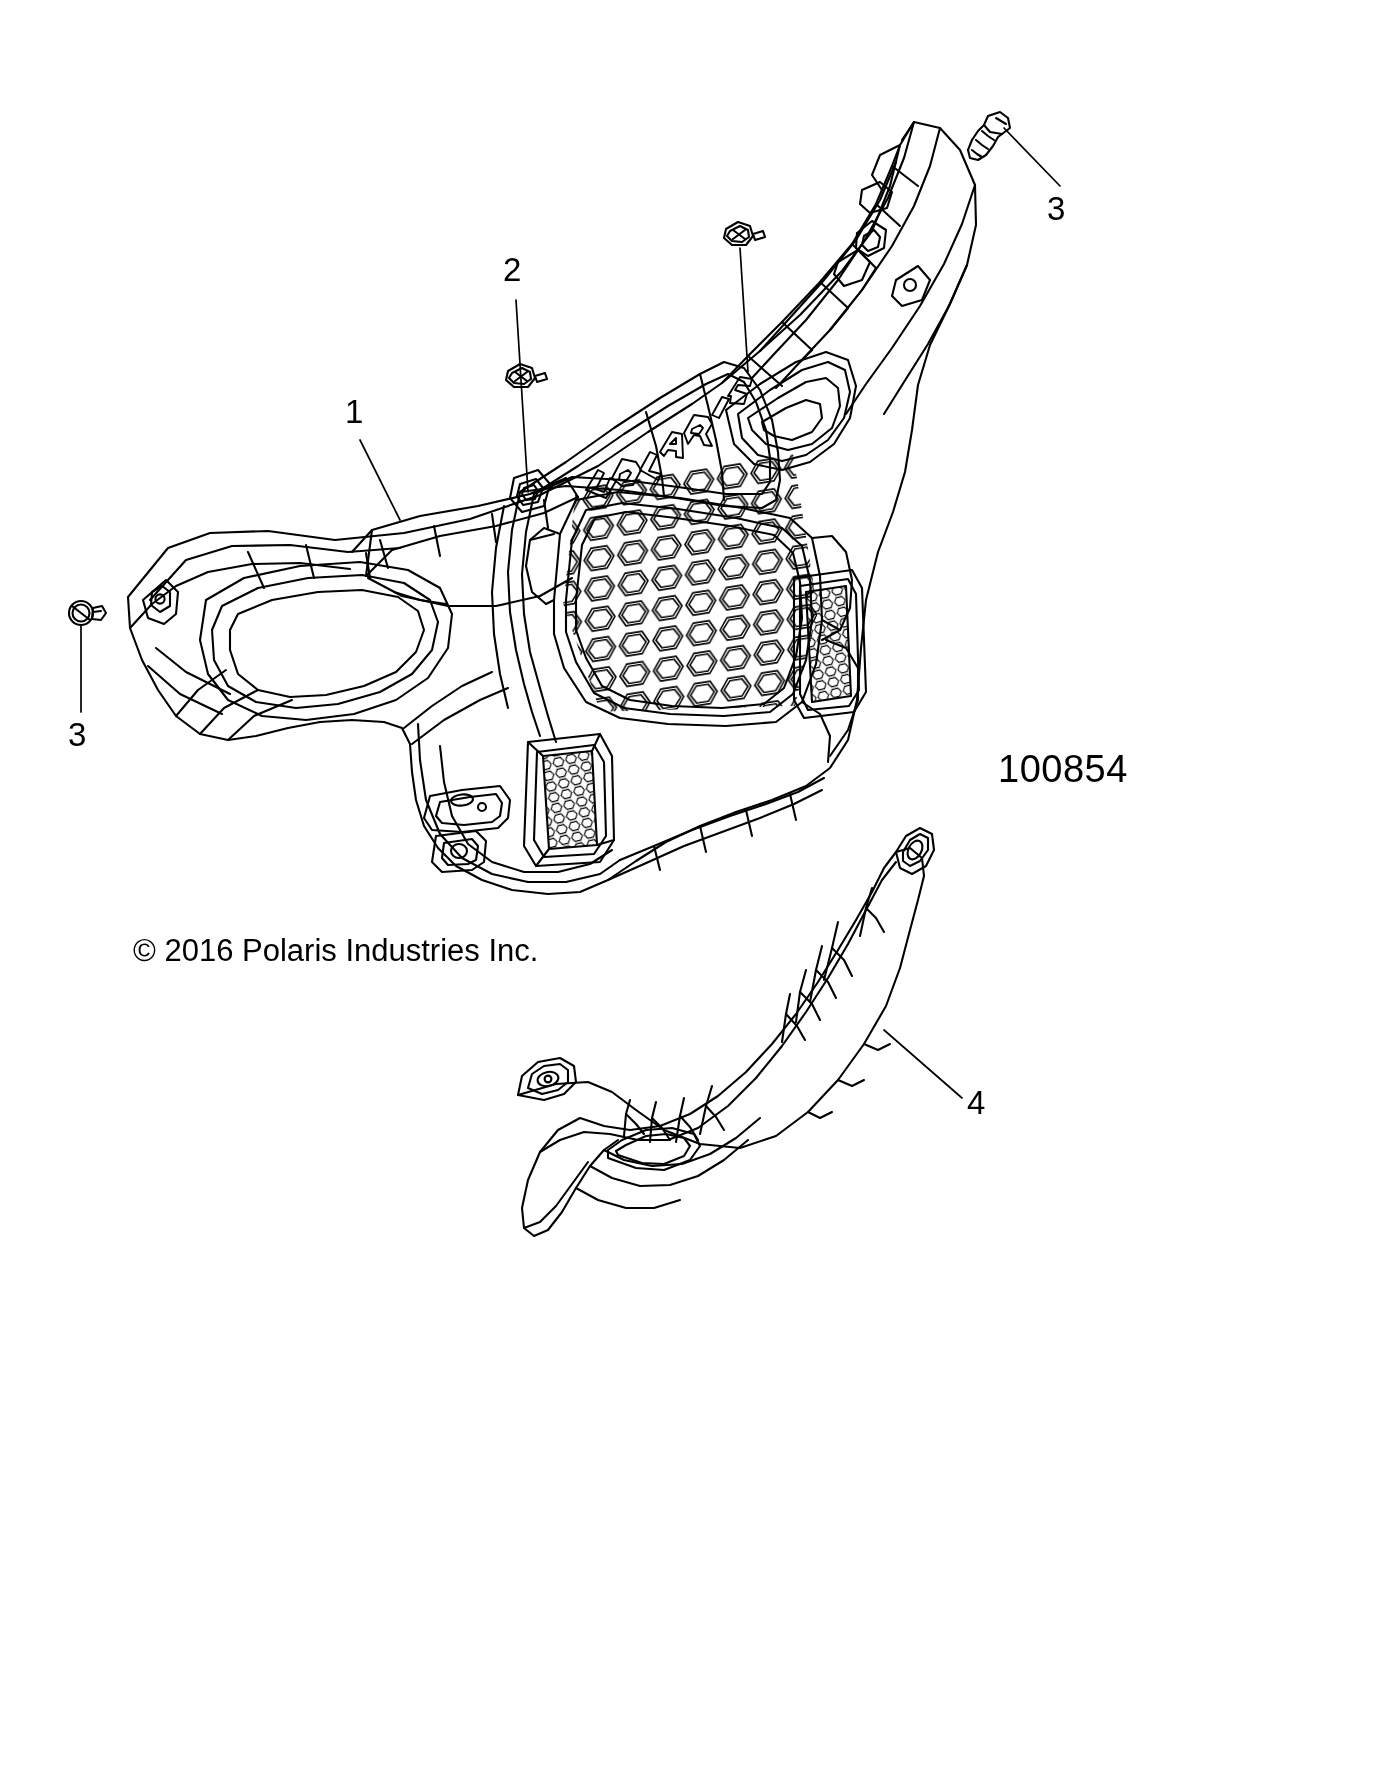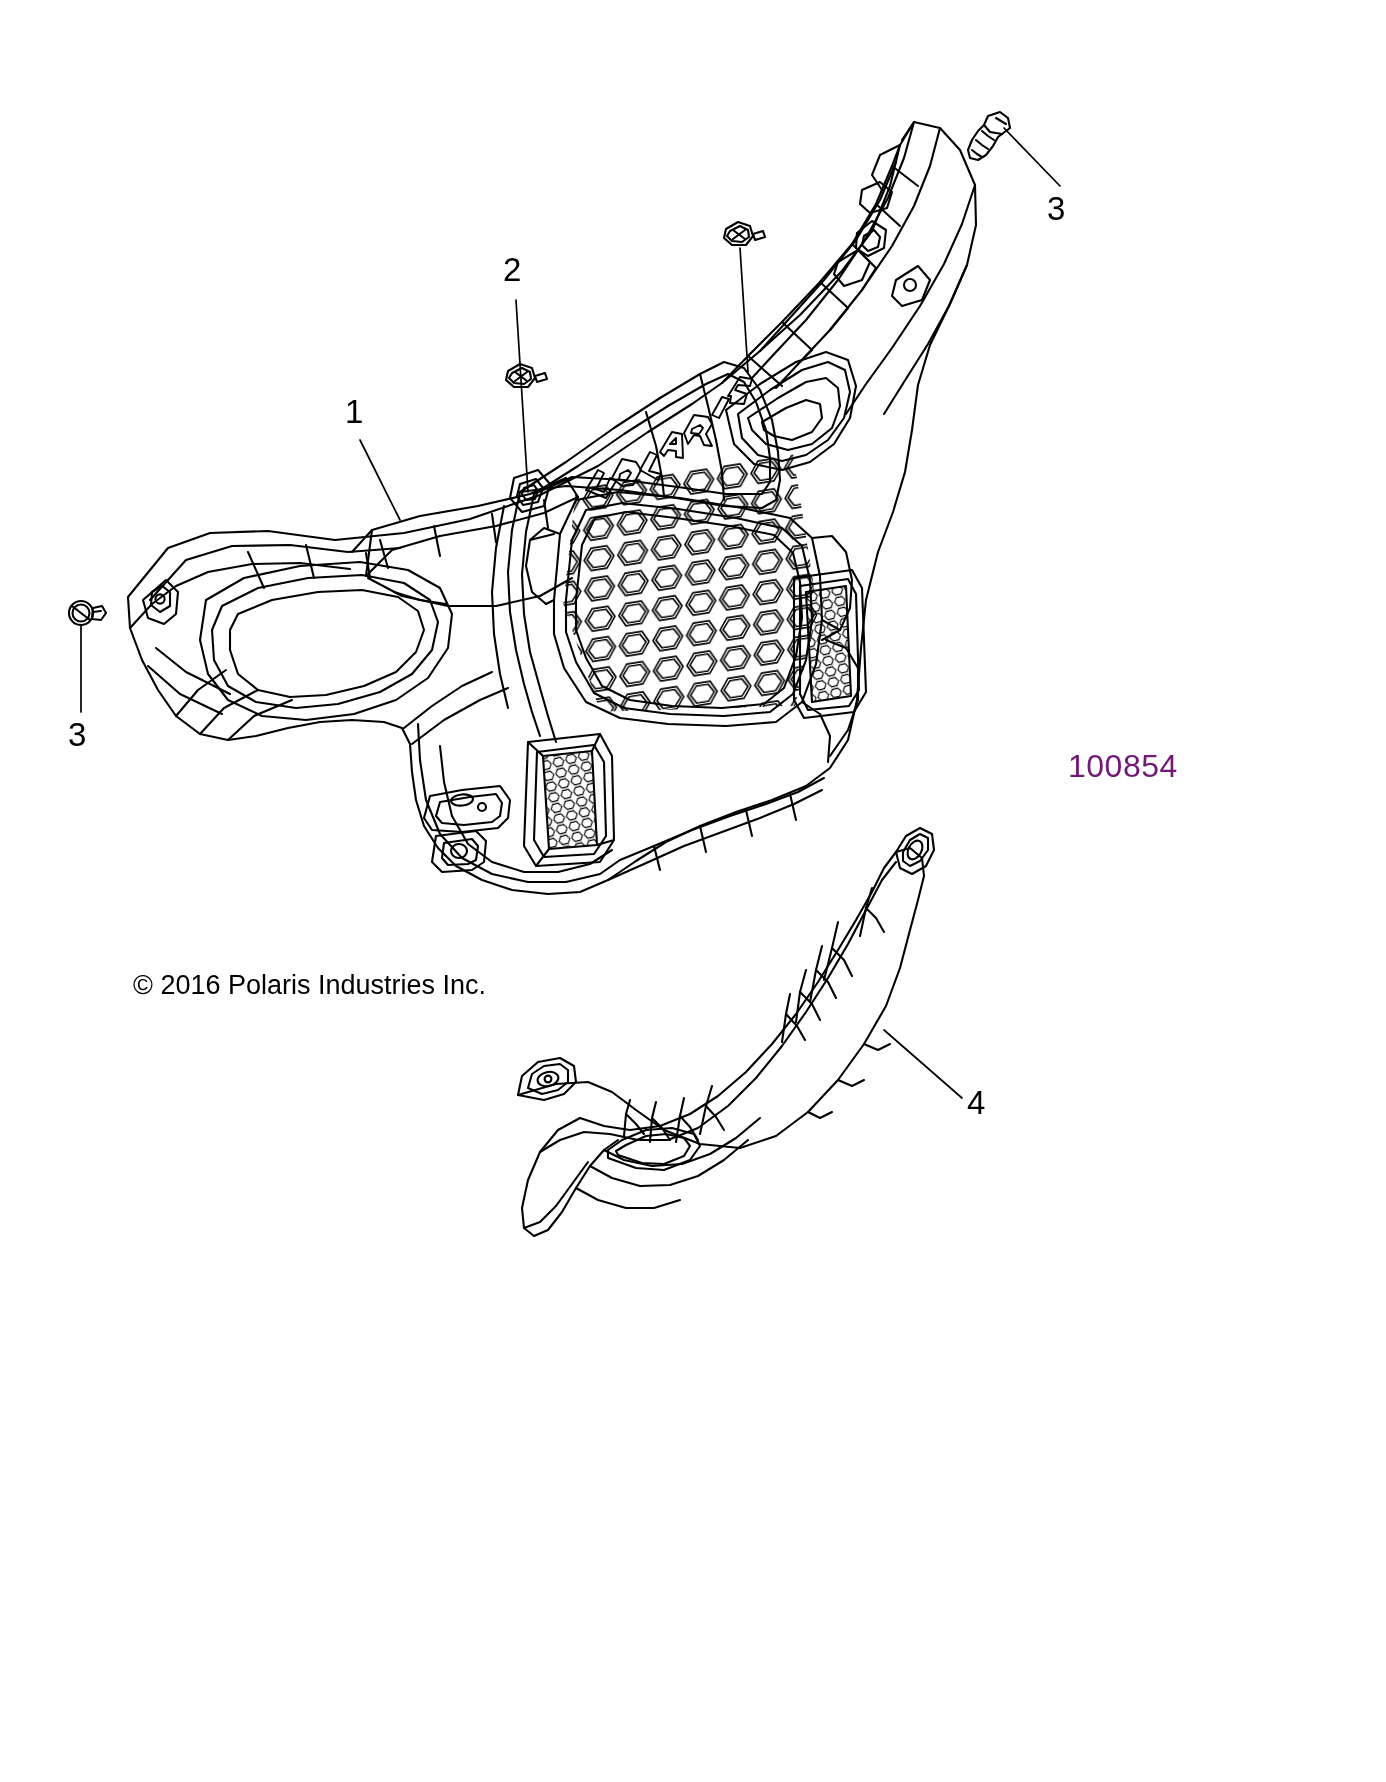--- a/index.html
+++ b/index.html
@@ -34,31 +34,31 @@
     user-select: none;
   }
   #callout-1 { left: 345px; top: 395px; }
   #callout-2 { left: 503px; top: 253px; }
   #callout-3a { left: 68px; top: 718px; }
   #callout-3b { left: 1047px; top: 192px; }
   #callout-4 { left: 967px; top: 1086px; }
 
   #part-number {
     position: absolute;
-    left: 1068px;
+    left: 998px;
     top: 748px;
-    font-size: 32px;
+    font-size: 38px;
     letter-spacing: 0.5px;
-    color: #701a75;
+    color: #000000;
   }
   #copyright {
     position: absolute;
     left: 133px;
-    top: 970px;
-    font-size: 27px;
+    top: 933px;
+    font-size: 31px;
     color: #000000;
     white-space: nowrap;
   }
 </style>
 </head>
 <body>
 
 <div id="page">
 
   <svg id="drawing" viewBox="0 0 1386 1782" xmlns="http://www.w3.org/2000/svg">

